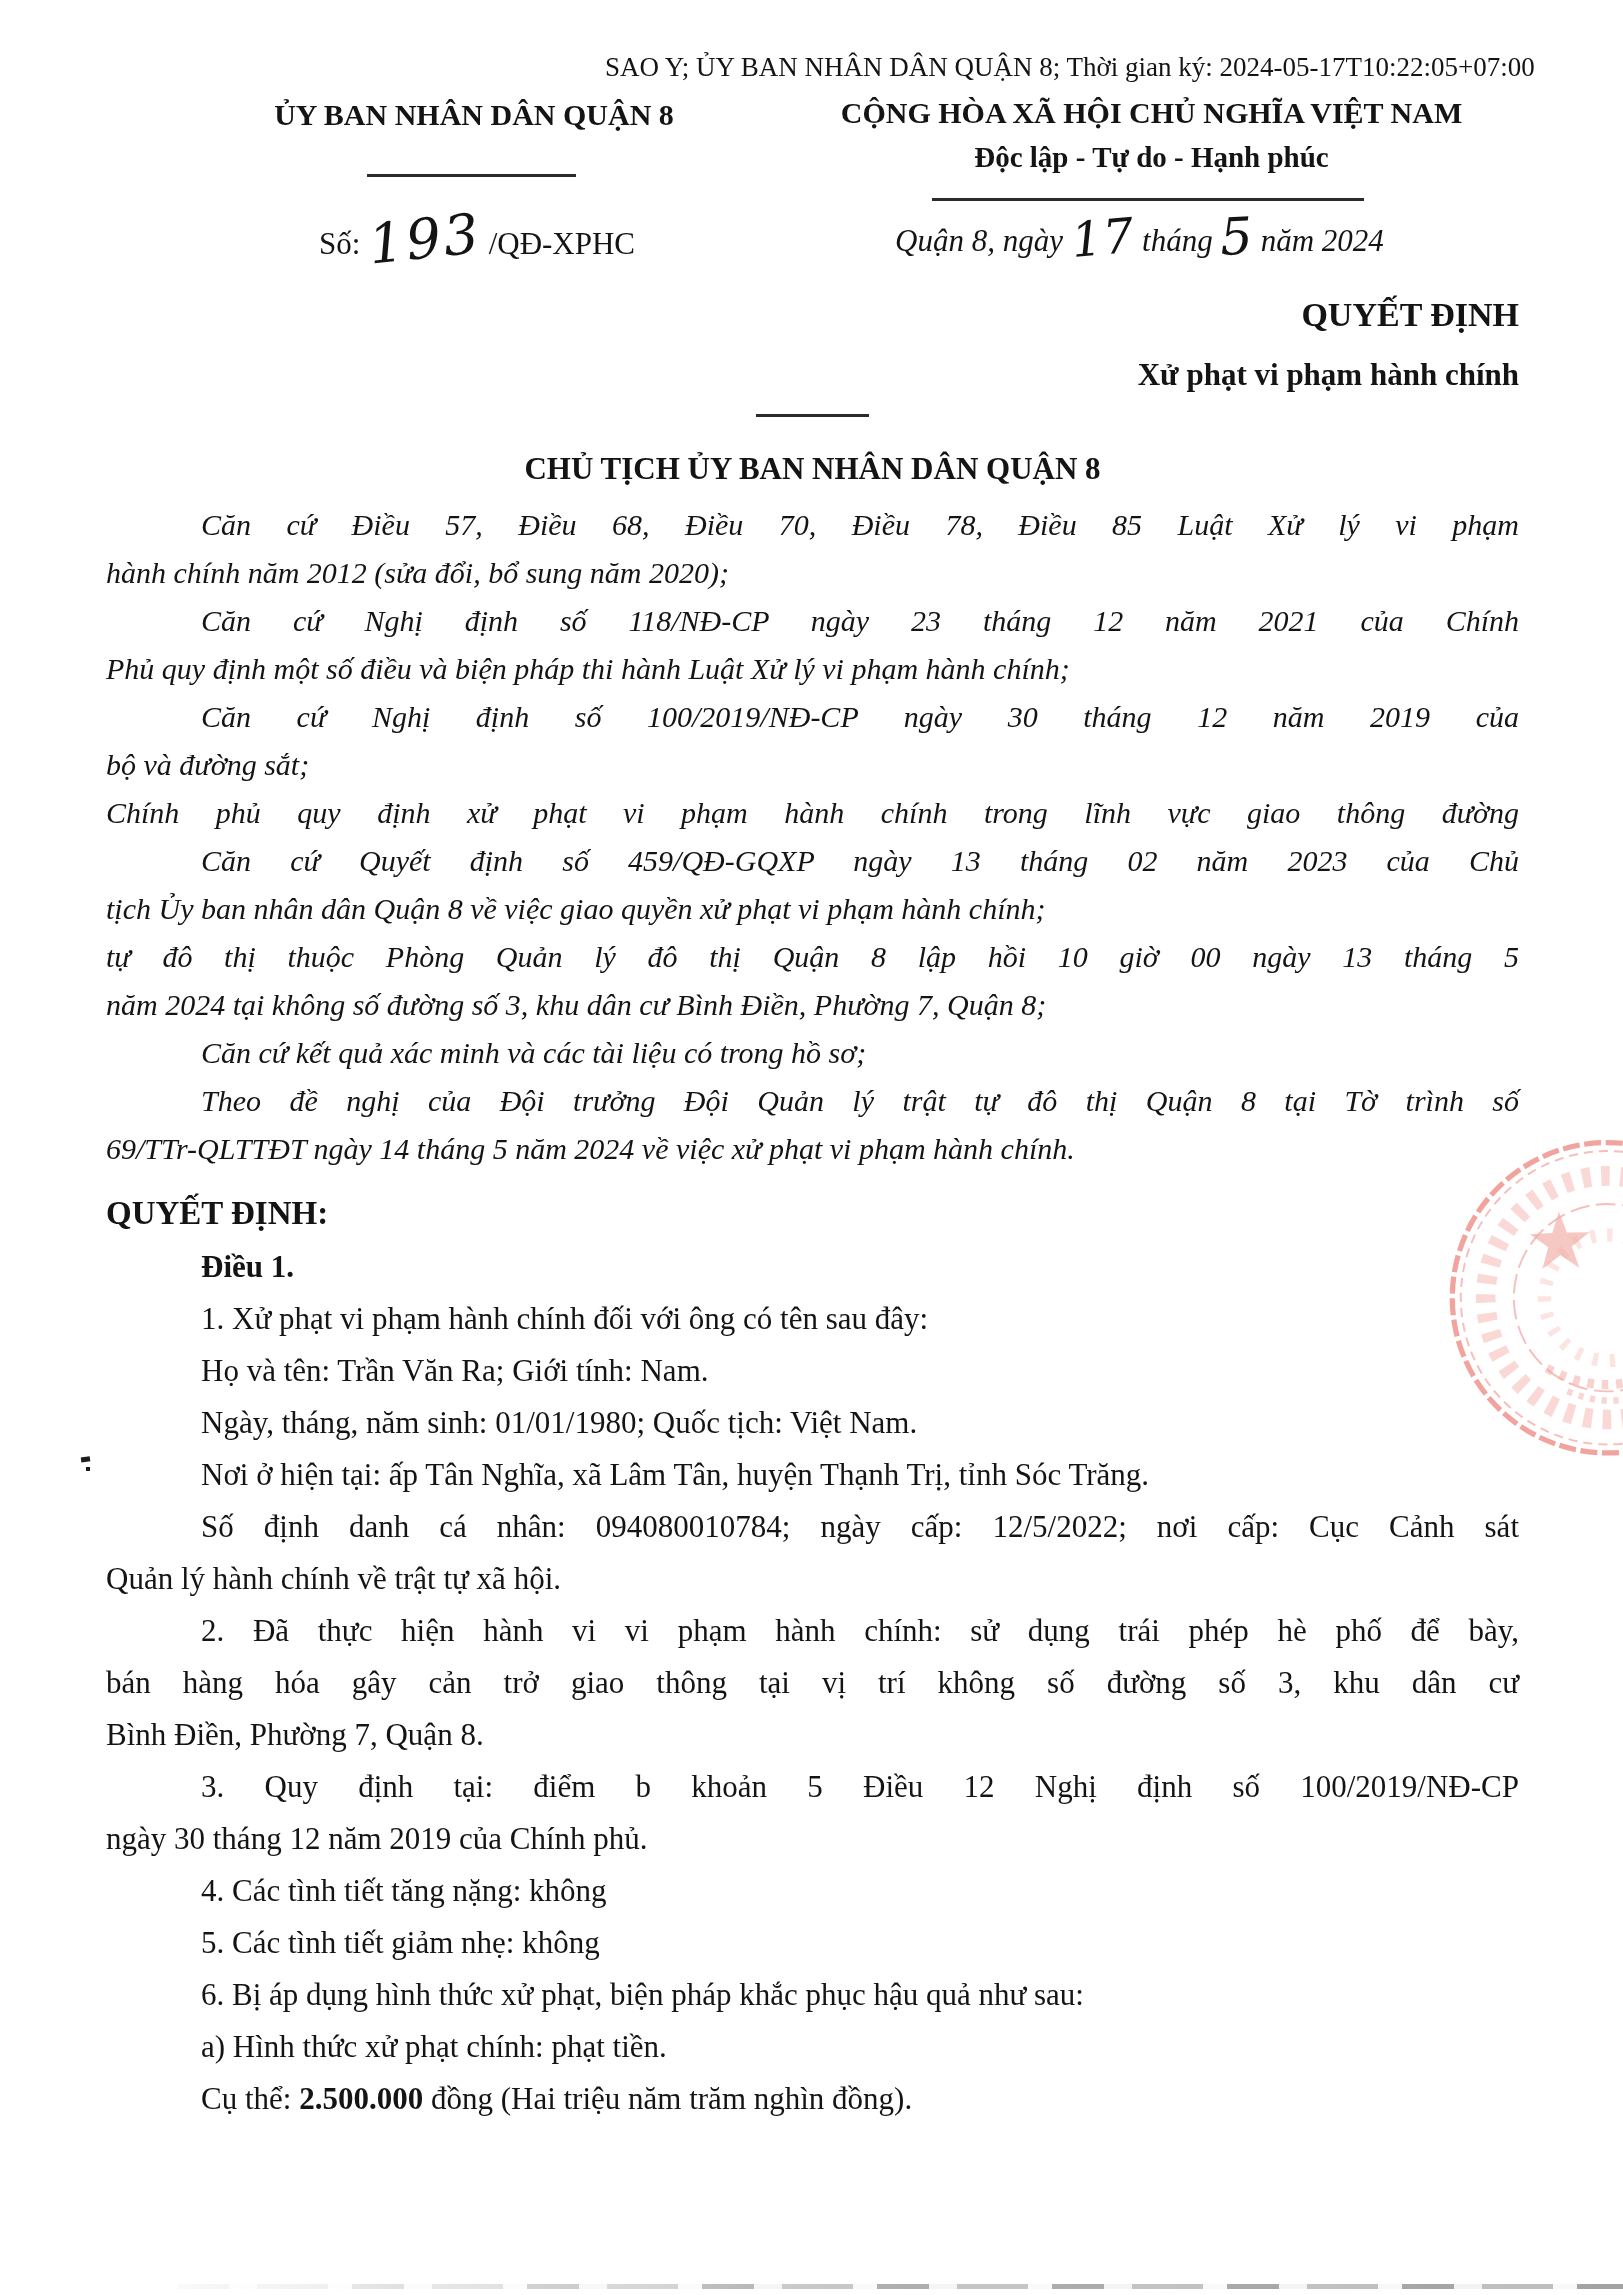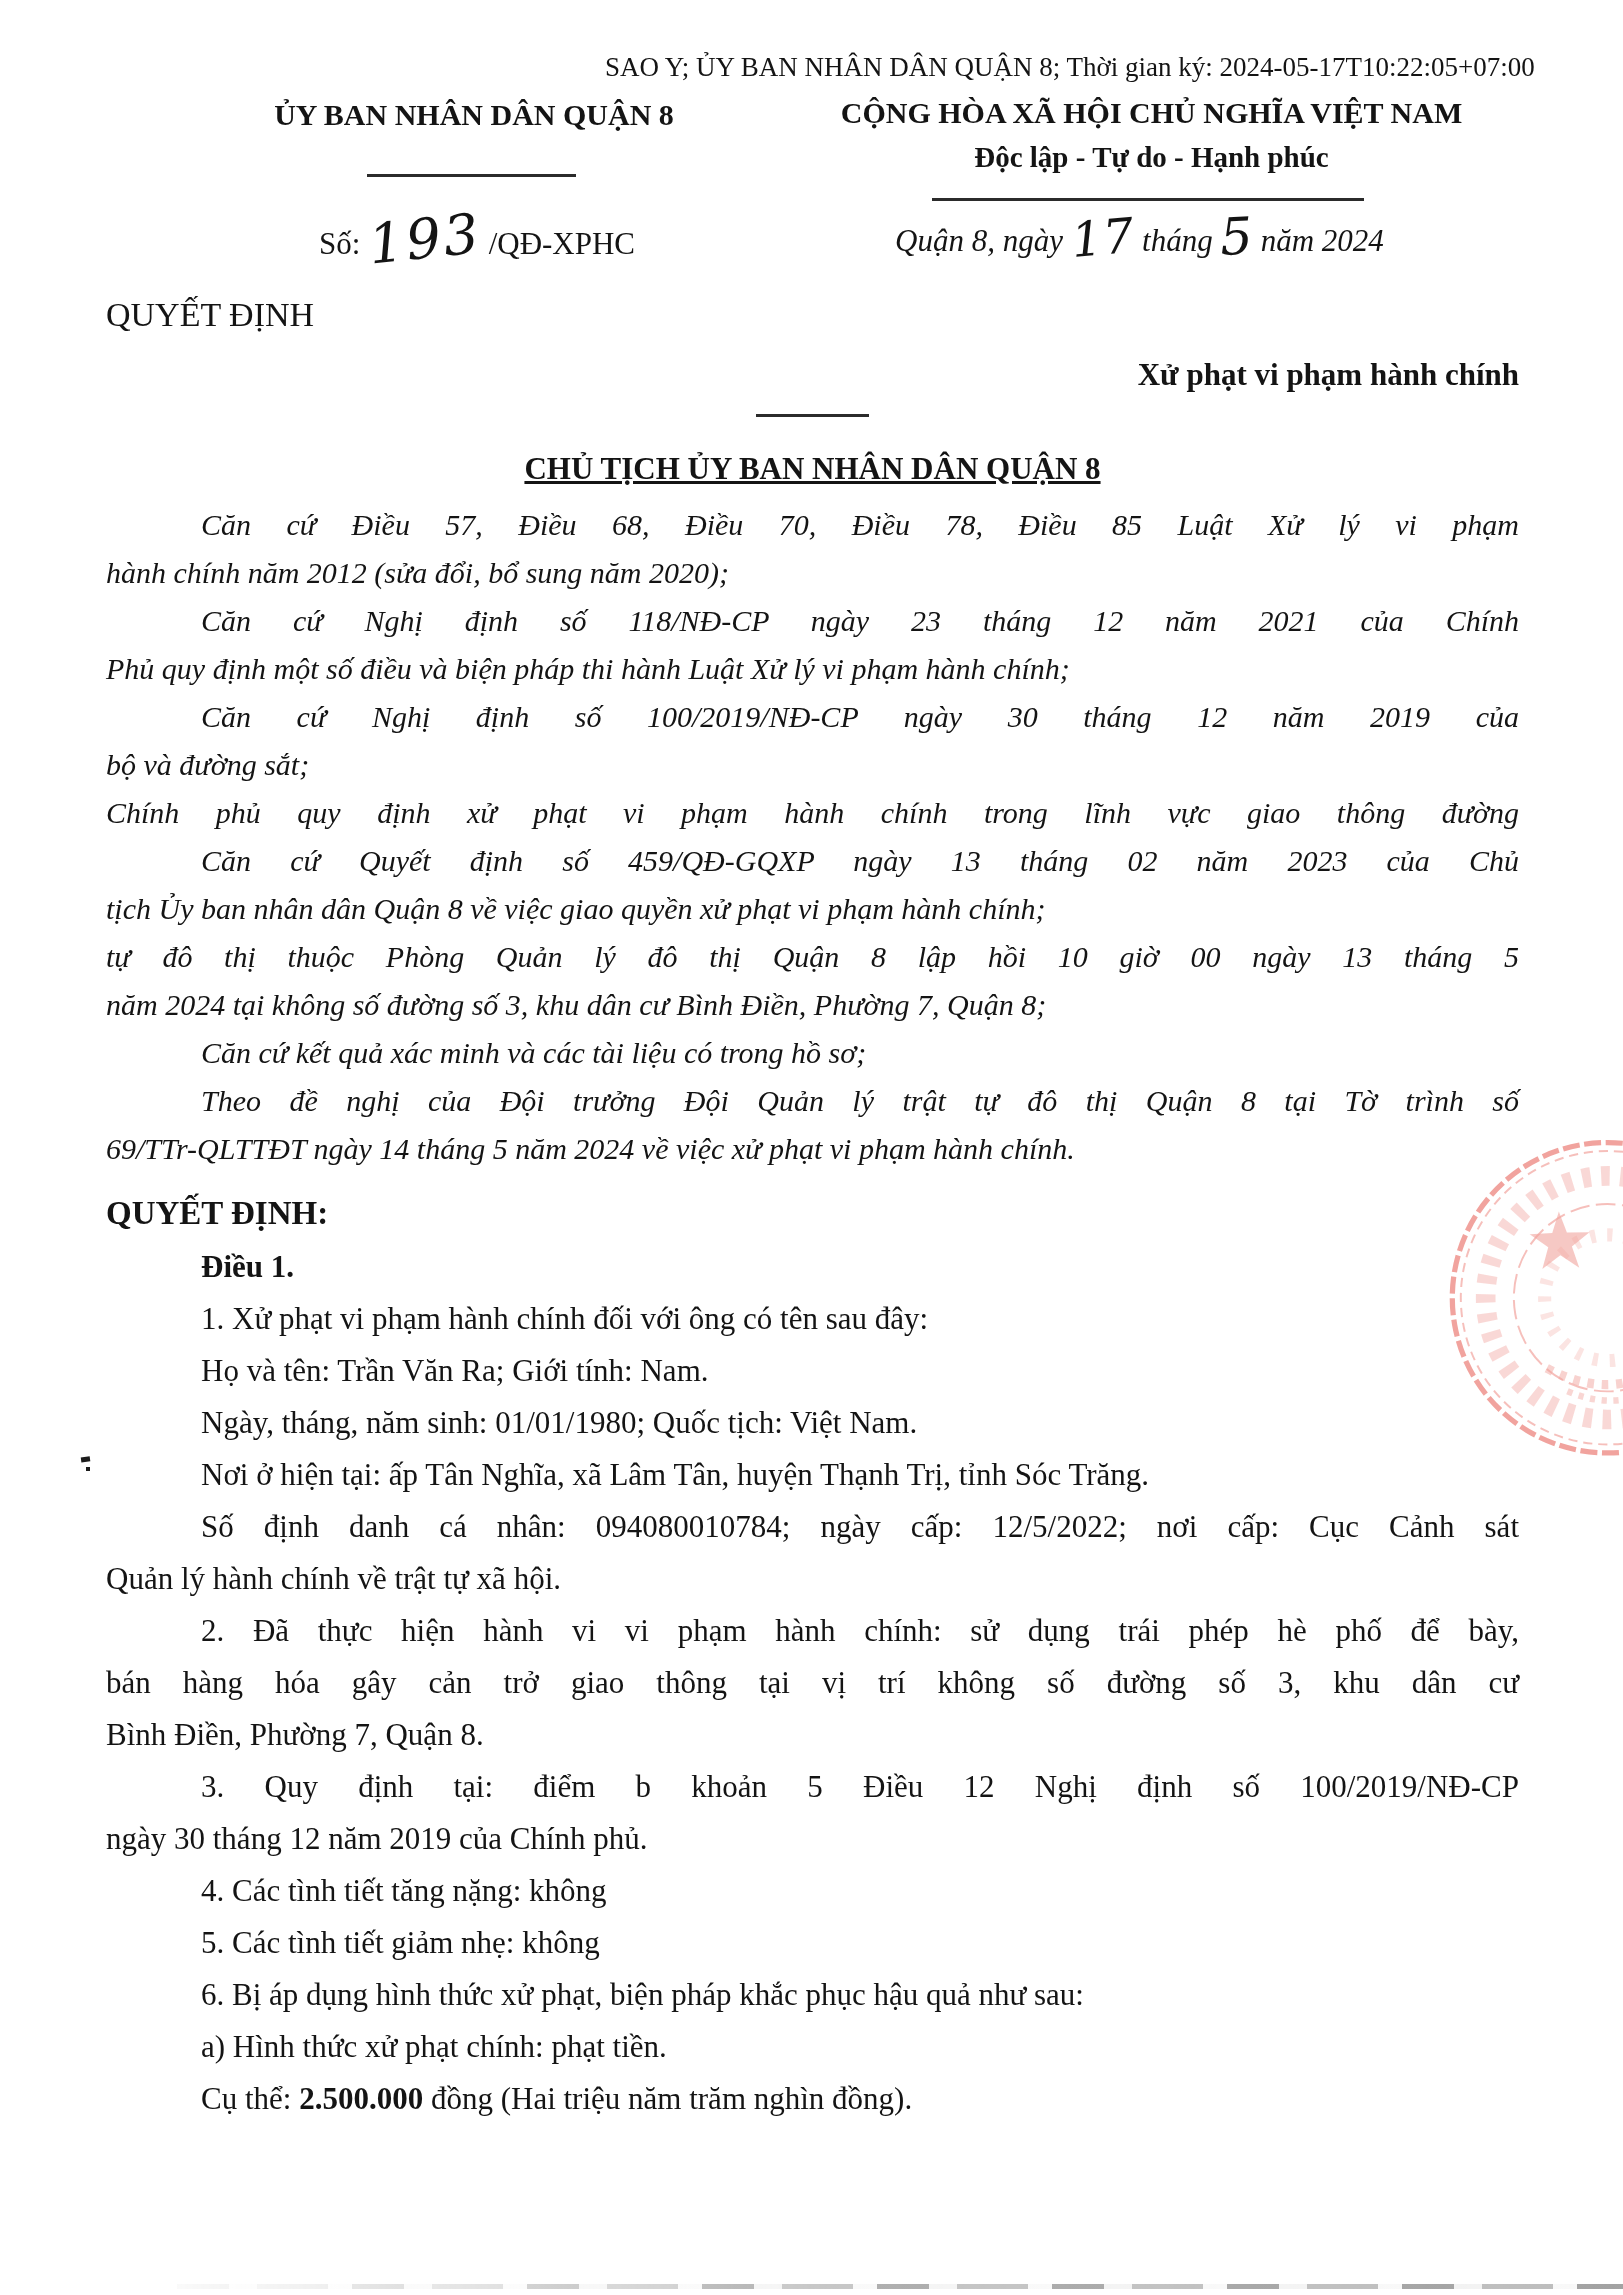--- a/index.html
+++ b/index.html
@@ -42,24 +42,24 @@
   }
   .hw {
     font-family:"DejaVu Serif", serif; font-style:italic; font-weight:400;
     display:inline-block; line-height:1;
   }
   .hw-number { font-size:55px; transform:rotate(-6deg) translateY(3.9px); letter-spacing:2.6px; }
   .hw-day    { font-size:48px; transform:rotate(-5deg) translateY(3.3px); letter-spacing:1.3px; }
   .hw-month  { font-size:51px; transform:rotate(-3deg) translateY(3.3px); }
 
   .content { position:absolute; left:106px; top:296px; width:1413px; }
-  .title-main { text-align:left; font-size:34px; font-weight:normal; line-height:38px; }
+  .title-main { text-align:right; font-size:34px; font-weight:bold; line-height:38px; }
   .title-sub  { text-align:right; font-size:31px; font-weight:bold; line-height:34px; margin-top:24px; }
   .title-rule { width:113px; height:2.6px; background:#2b2b2b; margin:22px auto 0; }
-  .authority  { text-align:center; font-size:31px; font-weight:bold; line-height:34px; margin-top:35px;text-decoration:underline; }
+  .authority  { text-align:center; font-size:31px; font-weight:bold; line-height:34px; margin-top:35px; }
 
   .preamble { margin-top:15.7px; font-style:italic; font-size:30px; }
   .preamble .ln { line-height:48px; }
   .decision-heading { margin-top:21px; text-align:left; font-size:33px; font-weight:bold; line-height:38px; }
   .article { margin-top:9.2px; font-size:31px;font-family:Liberation Serif, serif; }
   .article .ln { line-height:52px; }
   .article .art-heading { font-weight:bold; text-indent:95px; line-height:52px; font-size:31px; }
 
   .ln { }
   .ln.first { text-indent:95px; }

